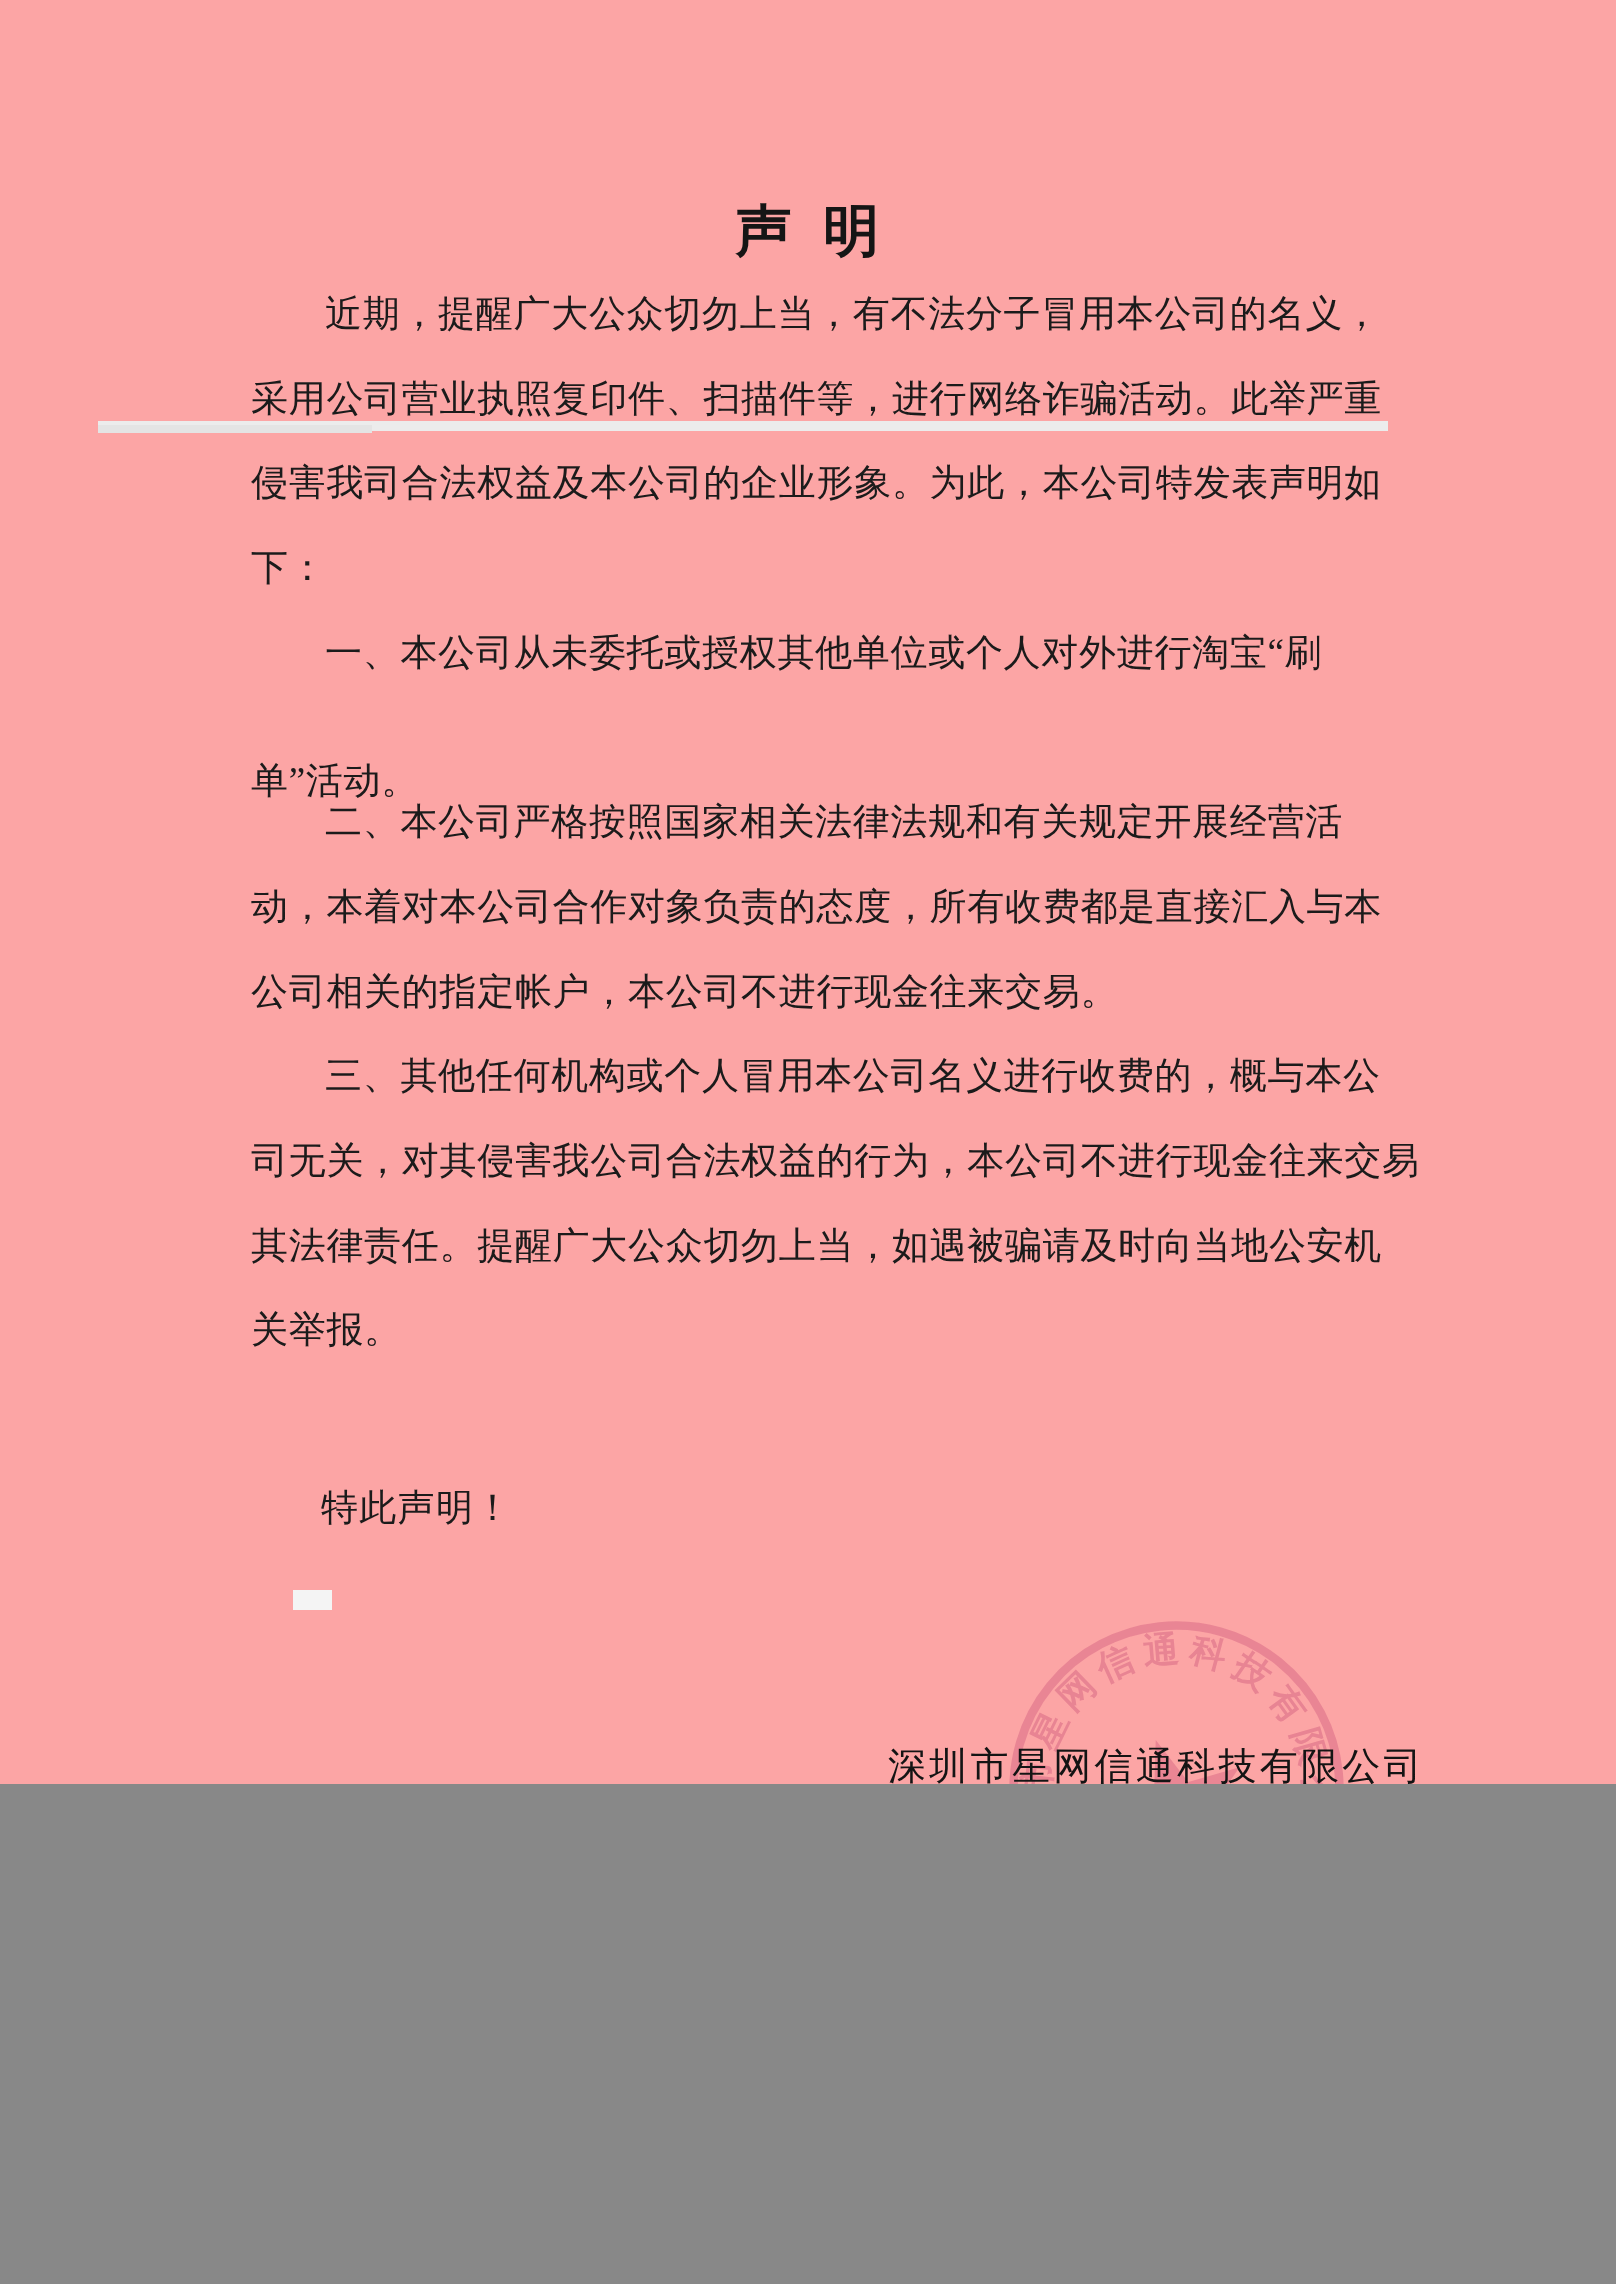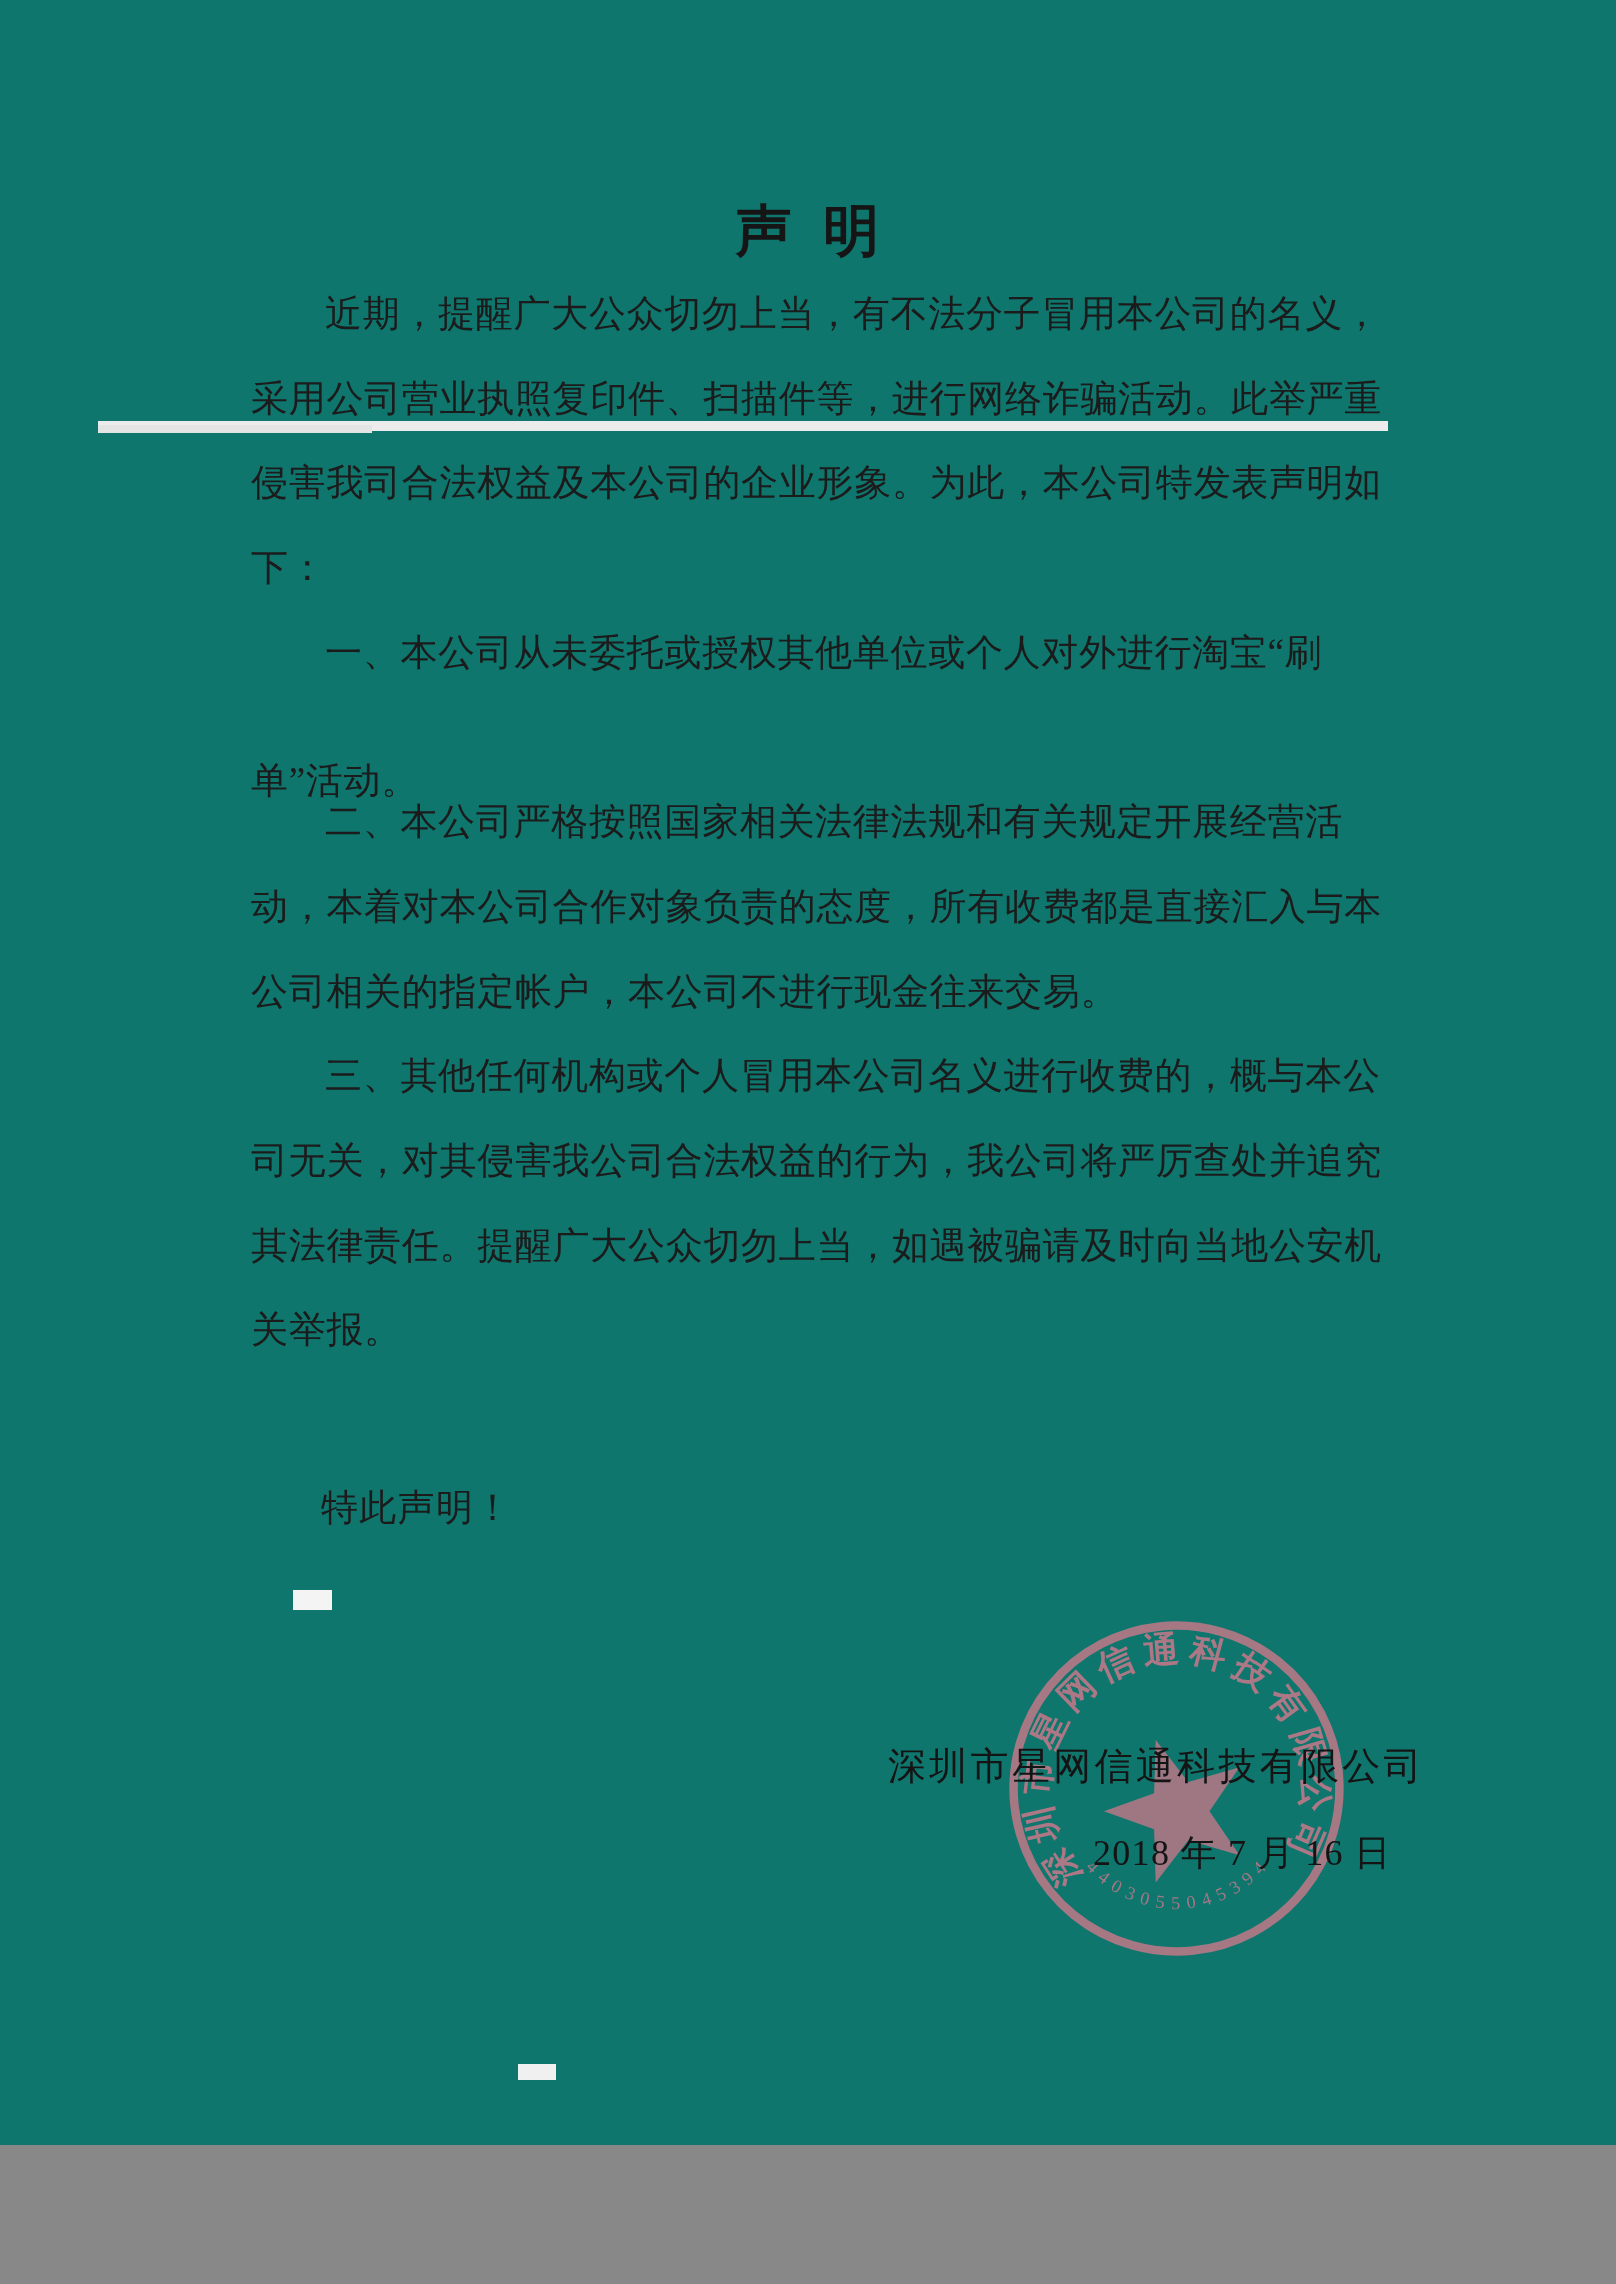--- a/index.html
+++ b/index.html
@@ -1,20 +1,20 @@
 <!DOCTYPE html>
 <html style="font-size:10.4px"><head>
 <meta charset="utf-8">
 <style>
   html, body { margin: 0; padding: 0; background: #888; }
   .page {
     position: relative;
     width: 1616px;
-    height: 2145px;
-    background: #0f766e;
+    height: 1784px;
+    background: #fca5a5;
     overflow: hidden;
     font-family: "Liberation Serif", "DejaVu Serif", serif;
     color: #1b1b1b;
   }
   .title {
     position: absolute;
     top: 194px;
     left: 0;
     width: 100%;
     margin: 0;
@@ -120,21 +120,21 @@
     <div class="line indent l1">近期，提醒广大公众切勿上当，有不法分子冒用本公司的名义，</div>
     <div class="line l2">采用公司营业执照复印件、扫描件等，进行网络诈骗活动。此举严重</div>
     <div class="line l3">侵害我司合法权益及本公司的企业形象。为此，本公司特发表声明如</div>
     <div class="line l4">下：</div>
     <div class="line indent l5">一、本公司从未委托或授权其他单位或个人对外进行淘宝“刷</div>
     <div class="line l6">单”活动。</div>
     <div class="line indent l7">二、本公司严格按照国家相关法律法规和有关规定开展经营活</div>
     <div class="line l8">动，本着对本公司合作对象负责的态度，所有收费都是直接汇入与本</div>
     <div class="line l9">公司相关的指定帐户，本公司不进行现金往来交易。</div>
     <div class="line indent l10">三、其他任何机构或个人冒用本公司名义进行收费的，概与本公</div>
-    <div class="line l11">司无关，对其侵害我公司合法权益的行为，我公司将严厉查处并追究</div>
+    <div class="line l11">司无关，对其侵害我公司合法权益的行为，本公司不进行现金往来交易</div>
     <div class="line l12">其法律责任。提醒广大公众切勿上当，如遇被骗请及时向当地公安机</div>
     <div class="line l13">关举报。</div>
   </div>
 
   <div class="closing">特此声明！</div>
 
   <svg class="seal" width="391" height="391" viewBox="-300 -300 600 600">
     <defs>
       <path id="sealTopArc" d="M -137.9 137.9 A 195 195 0 1 1 137.9 137.9" fill="none"></path>
       <path id="sealBottomArc" d="M -160.2 92.5 A 185 185 0 0 0 160.2 92.5" fill="none"></path>

